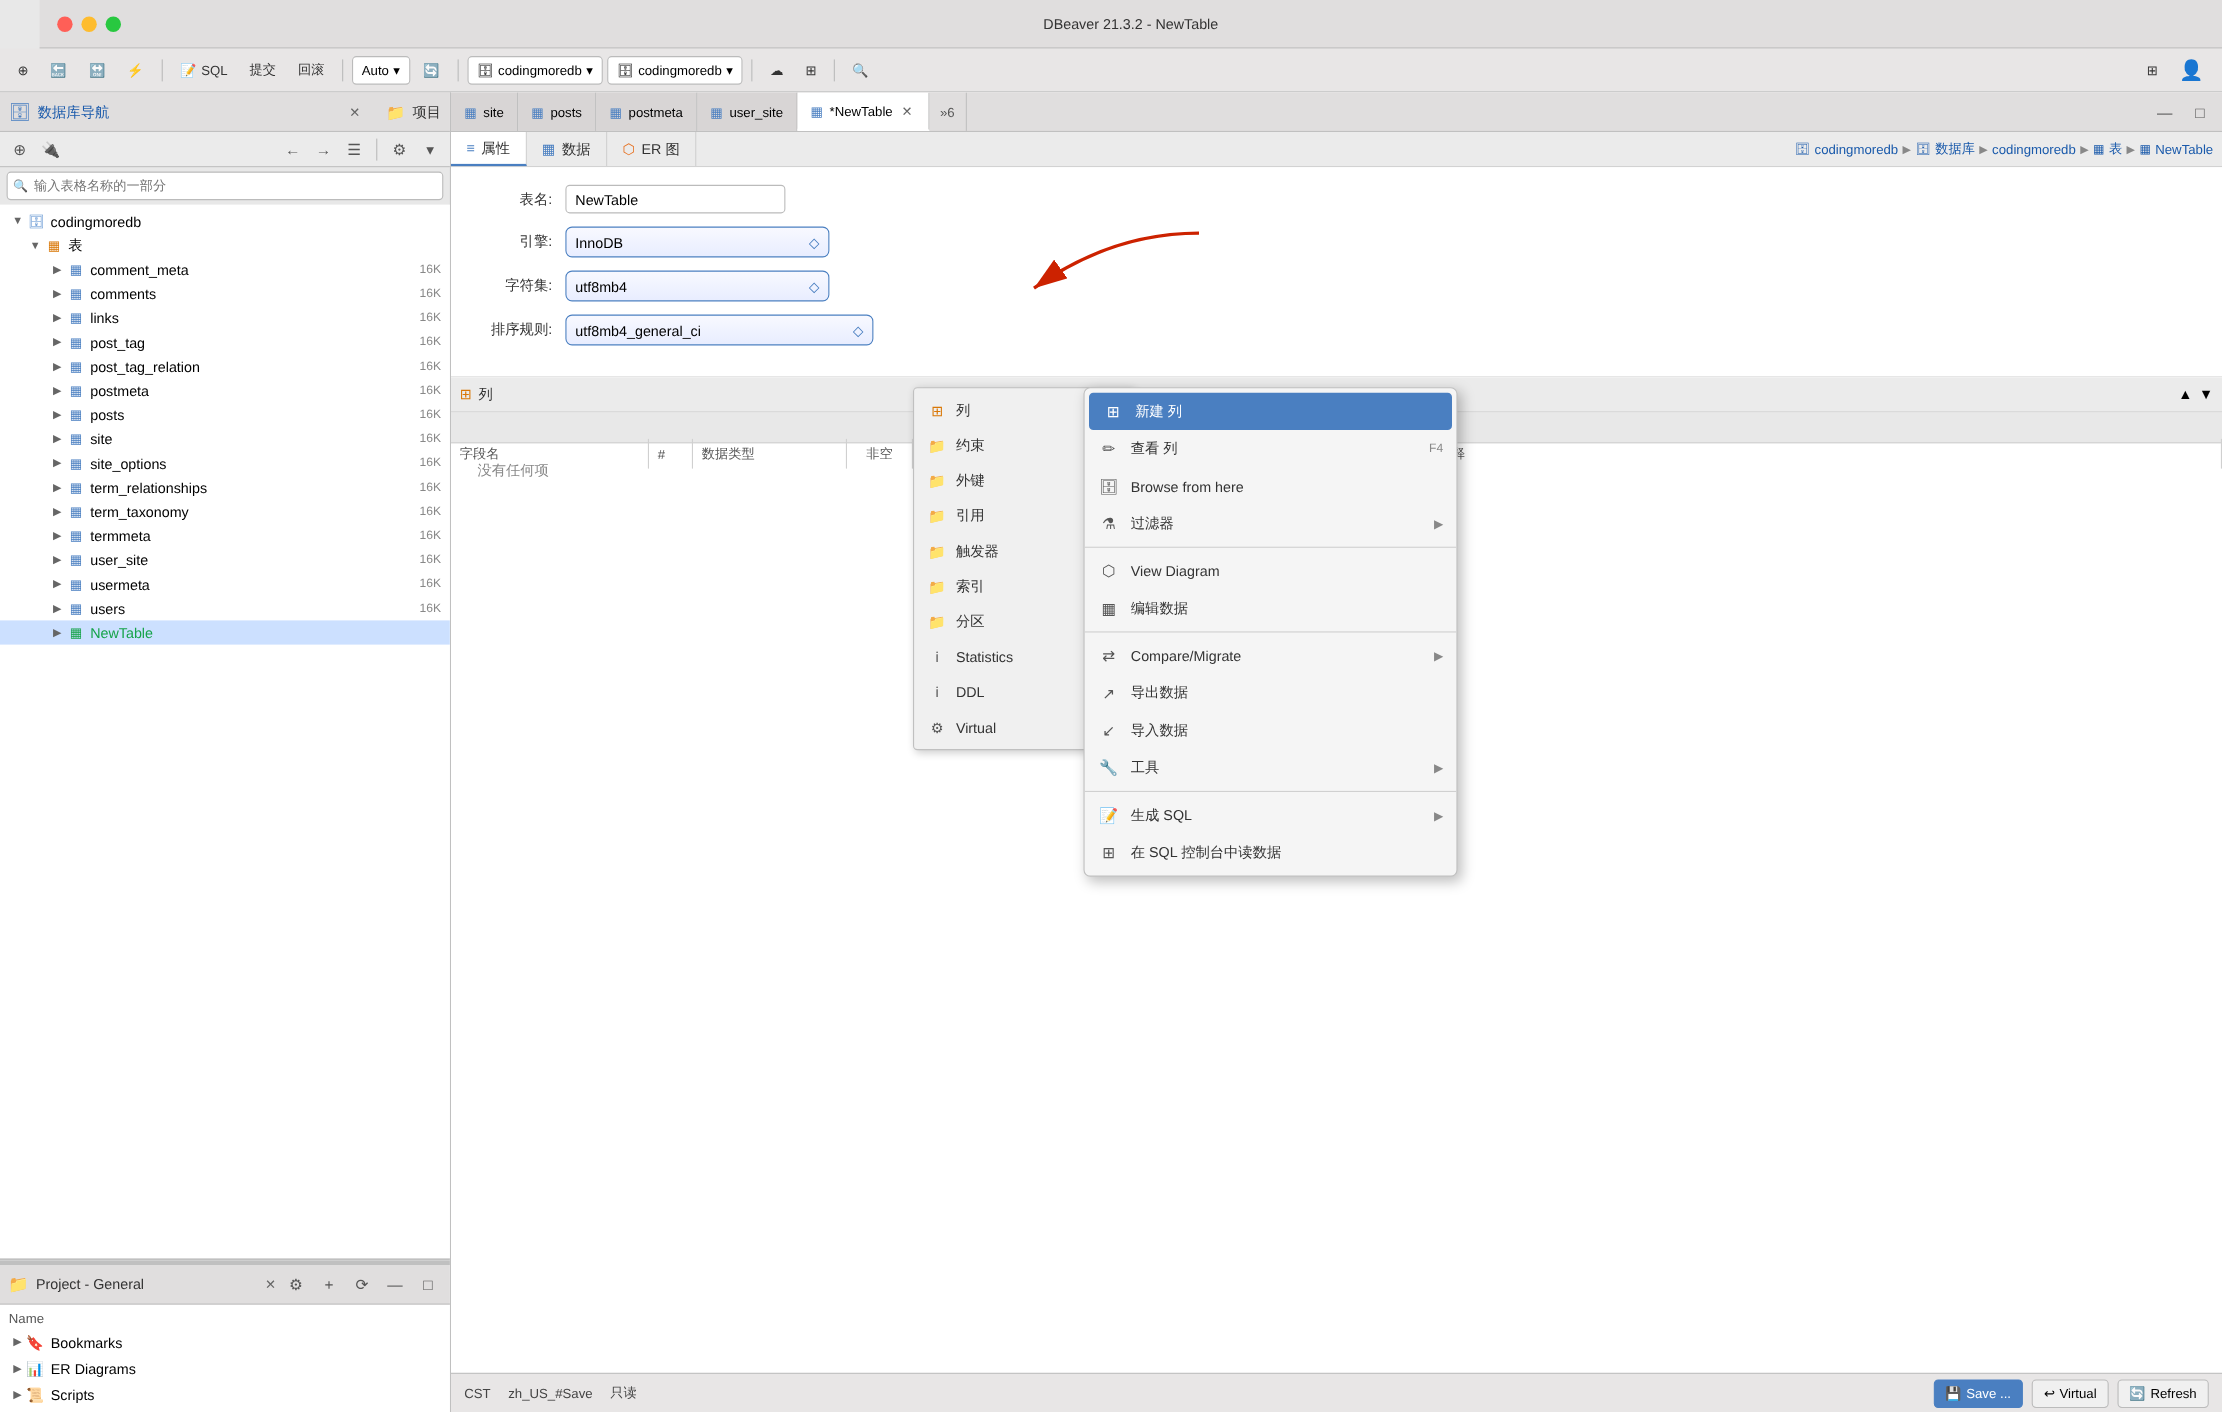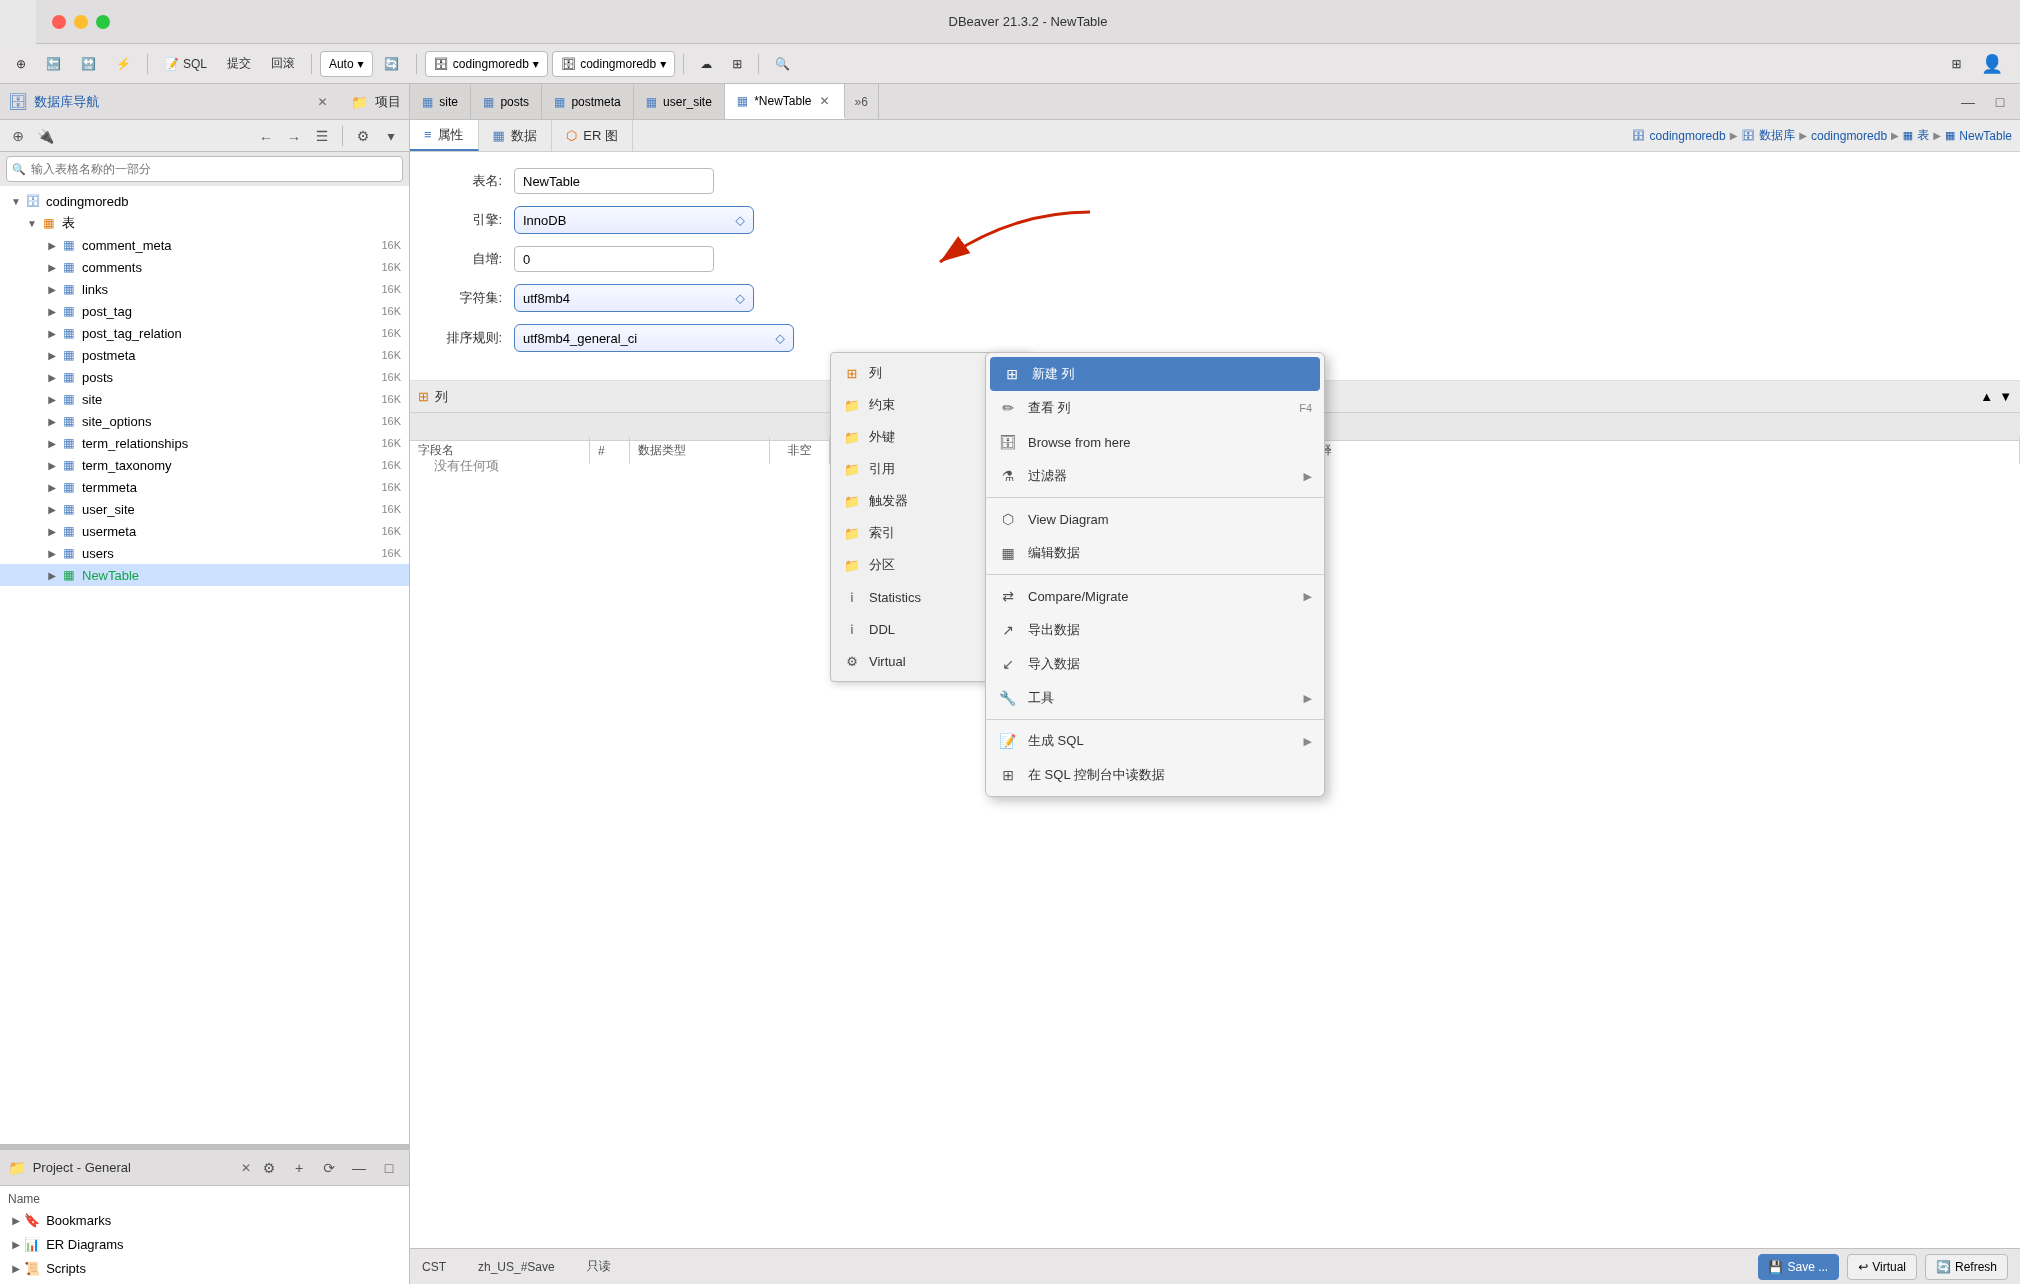--- a/index.html
+++ b/index.html
@@ -453,21 +453,21 @@
     }
 
     
     .status-bar {
       height: 36px;
       background: #e8e6e6;
       border-top: 1px solid #c0c0c0;
       display: flex;
       align-items: center;
       padding: 0 12px;
-      gap: 32px;
+      gap: 16px;
       font-size: 12px;
       color: #444;
     }
     .status-right {
       margin-left: auto;
       display: flex;
       align-items: center;
       gap: 8px;
     }
     .status-btn {
@@ -925,24 +925,20 @@
         </div>
 
         <div class="form-row">
           <span class="form-label">引擎:</span>
           <div class="form-select" style="width:240px;">
             <span>InnoDB</span>
             <span class="select-arrow">⬦</span>
           </div>
         </div>
 
-        <div class="form-row">
-          <span class="form-label">自增:</span>
-          <input class="form-input" value="0" style="width: 200px;">
-        </div>
 
         <div class="form-row">
           <span class="form-label">字符集:</span>
           <div class="form-select" style="width:240px;">
             <span>utf8mb4</span>
             <span class="select-arrow">⬦</span>
           </div>
         </div>
 
         <div class="form-row">

